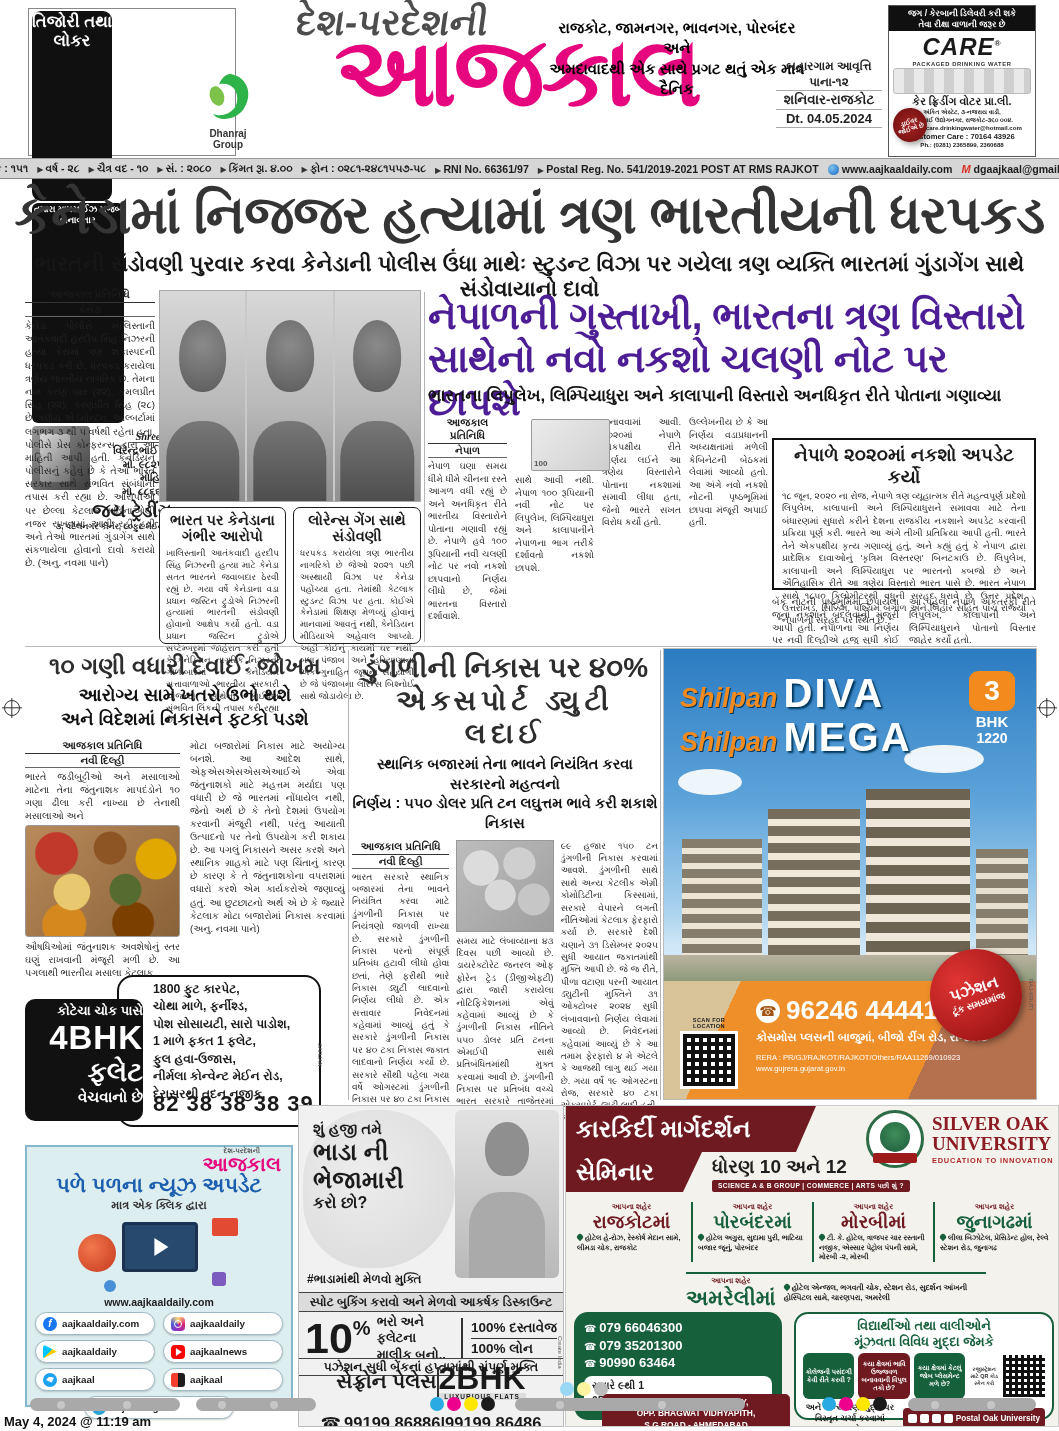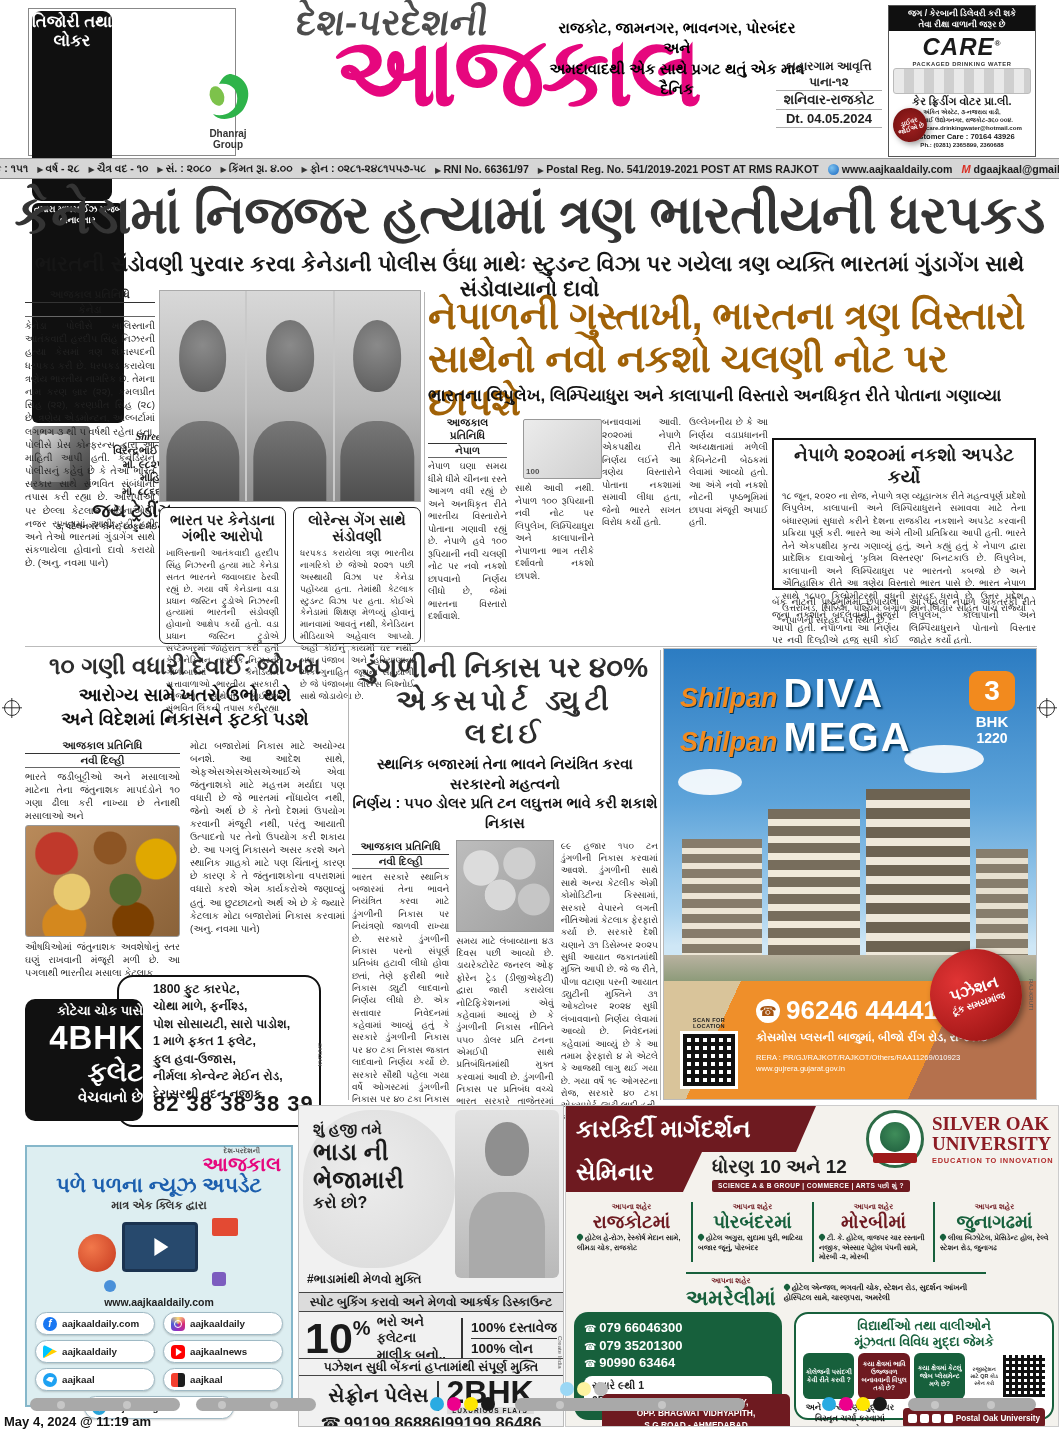--- a/index.html
+++ b/index.html
@@ -66,25 +66,25 @@
 .portrait::before{content:"";position:absolute;left:50%;top:14%;transform:translateX(-50%);width:56%;height:34%;border-radius:50% 50% 46% 46%;background:radial-gradient(circle at 50% 35%,#8a8a8a,#5c5c5c);}
 .portrait::after{content:"";position:absolute;left:50%;bottom:0;transform:translateX(-50%);width:86%;height:38%;border-radius:45% 45% 0 0;background:linear-gradient(180deg,#777,#4e4e4e);}
 .capbox{border:1.6px solid #1d1d1d;border-radius:7px;padding:4px 6px;background:#fff;}
 .capbox .ct{font-size:14.6px;font-weight:800;text-align:center;line-height:1.12;margin-bottom:3px;}
 .capbox .cb{font-size:8.8px;}
 .cap1{left:159px;top:507px;width:127px;height:137px;}
 .cap2{left:293px;top:507px;width:128px;height:137px;}
 
 
 .vr1{left:424px;top:292px;width:0;height:350px;border-left:1px solid #b5b5b5;}
-.nepal-h{left:428px;top:294px;width:610px;font-size:38.5px;font-weight:800;color:#a16207;line-height:1.12;letter-spacing:-.5px;}
+.nepal-h{left:428px;top:294px;width:610px;font-size:38.5px;font-weight:800;color:#4c1d95;line-height:1.12;letter-spacing:-.5px;}
 .nepal-sh{left:428px;top:386px;width:610px;font-size:16.8px;font-weight:800;color:#111;}
 .nepal-cols{left:428px;top:416px;width:340px;height:226px;display:flex;gap:8px;overflow:hidden;}
 .nepal-cols .col{flex:1;font-size:9.2px;}
-.note-img{width:100%;height:60px;background:linear-gradient(135deg,#ececec,#cfcfcf);border:1px solid #999;border-radius:2px;margin:3px 8px;position:relative;font-size:8px;font-weight:700;color:#555;display:flex;align-items:flex-end;justify-content:flex-start;padding:2px;}
+.note-img{width:100%;height:52px;background:linear-gradient(135deg,#ececec,#cfcfcf);border:1px solid #999;border-radius:2px;margin:3px 16px;position:relative;font-size:8px;font-weight:700;color:#555;display:flex;align-items:flex-end;justify-content:flex-start;padding:2px;}
 .nepal-box{left:772px;top:438px;width:264px;height:152px;border:2px solid #111;padding:4px 8px;background:#fff;}
 .nepal-box .bt{font-size:18.5px;font-weight:800;text-align:center;margin-bottom:2px;}
 .nepal-box .bb{font-size:9.15px;}
 .nepal-foot{left:772px;top:596px;width:264px;display:flex;gap:10px;height:48px;overflow:hidden;}
 .nepal-foot .col{flex:1;font-size:9.4px;}
 
 
 .hr-mid{left:25px;top:646px;width:1012px;border-top:1px solid #bbb;}
 .vr2{left:348px;top:650px;height:450px;border-left:1px solid #b5b5b5;}
 .vr3{left:660px;top:650px;height:450px;border-left:1px solid #b5b5b5;}
@@ -201,21 +201,21 @@
 .rent-bubble .q4{font-size:16px;font-weight:800;}
 .rent-hash{position:absolute;left:8px;top:166px;font-size:12px;font-weight:800;}
 .rent-band{position:absolute;left:0;top:186px;width:100%;background:#dcdcdc;border-top:1.5px solid #444;border-bottom:1.5px solid #444;font-size:12.2px;font-weight:800;text-align:center;padding:2px 0;}
 .rent-offer{position:absolute;left:0;top:208px;width:100%;display:flex;align-items:center;padding:0 6px;}
 .rent-ten{font-size:43px;font-weight:800;line-height:1;}
 .rent-pct{font-size:20px;font-weight:800;vertical-align:top;}
 .rent-mid{font-size:13px;font-weight:800;line-height:1.25;margin-left:6px;flex:1;}
 .rent-right{border-left:2px solid #333;padding-left:8px;font-size:13.5px;font-weight:800;line-height:1.5;}
 .rent-right .r1{border-bottom:1.5px solid #333;}
 .rent-poss{position:absolute;left:0;top:252px;width:100%;border-top:1.5px solid #444;border-bottom:1.5px solid #444;font-size:12.4px;font-weight:800;text-align:center;padding:1px 0;}
-.rent-proj{position:absolute;left:0;top:272px;width:100%;display:flex;align-items:center;justify-content:center;gap:8px;}
+.rent-proj{position:absolute;left:0;top:258px;width:100%;display:flex;align-items:center;justify-content:center;gap:0;}
 .rent-proj .pn{font-size:20px;font-weight:800;}
 .rent-proj .sep{width:2px;height:30px;background:#333;}
 .rent-proj .bhk{font-size:32px;font-weight:800;line-height:.9;}
 .rent-proj .bhksub{font-size:6.5px;font-weight:700;letter-spacing:1px;background:#ddd;text-align:center;}
 .rent-phone{position:absolute;left:0;top:308px;width:100%;text-align:center;font-size:16.5px;font-weight:800;}
 .rent-phone::before{content:"☎";margin-right:3px;}
 .rent-credit{position:absolute;right:0px;top:230px;font-size:6px;color:#666;writing-mode:vertical-rl;}
 
 
 .oak{left:565px;top:1105px;width:494px;height:322px;background:#f4f2ed;border:1px solid #ccc;overflow:hidden;}

